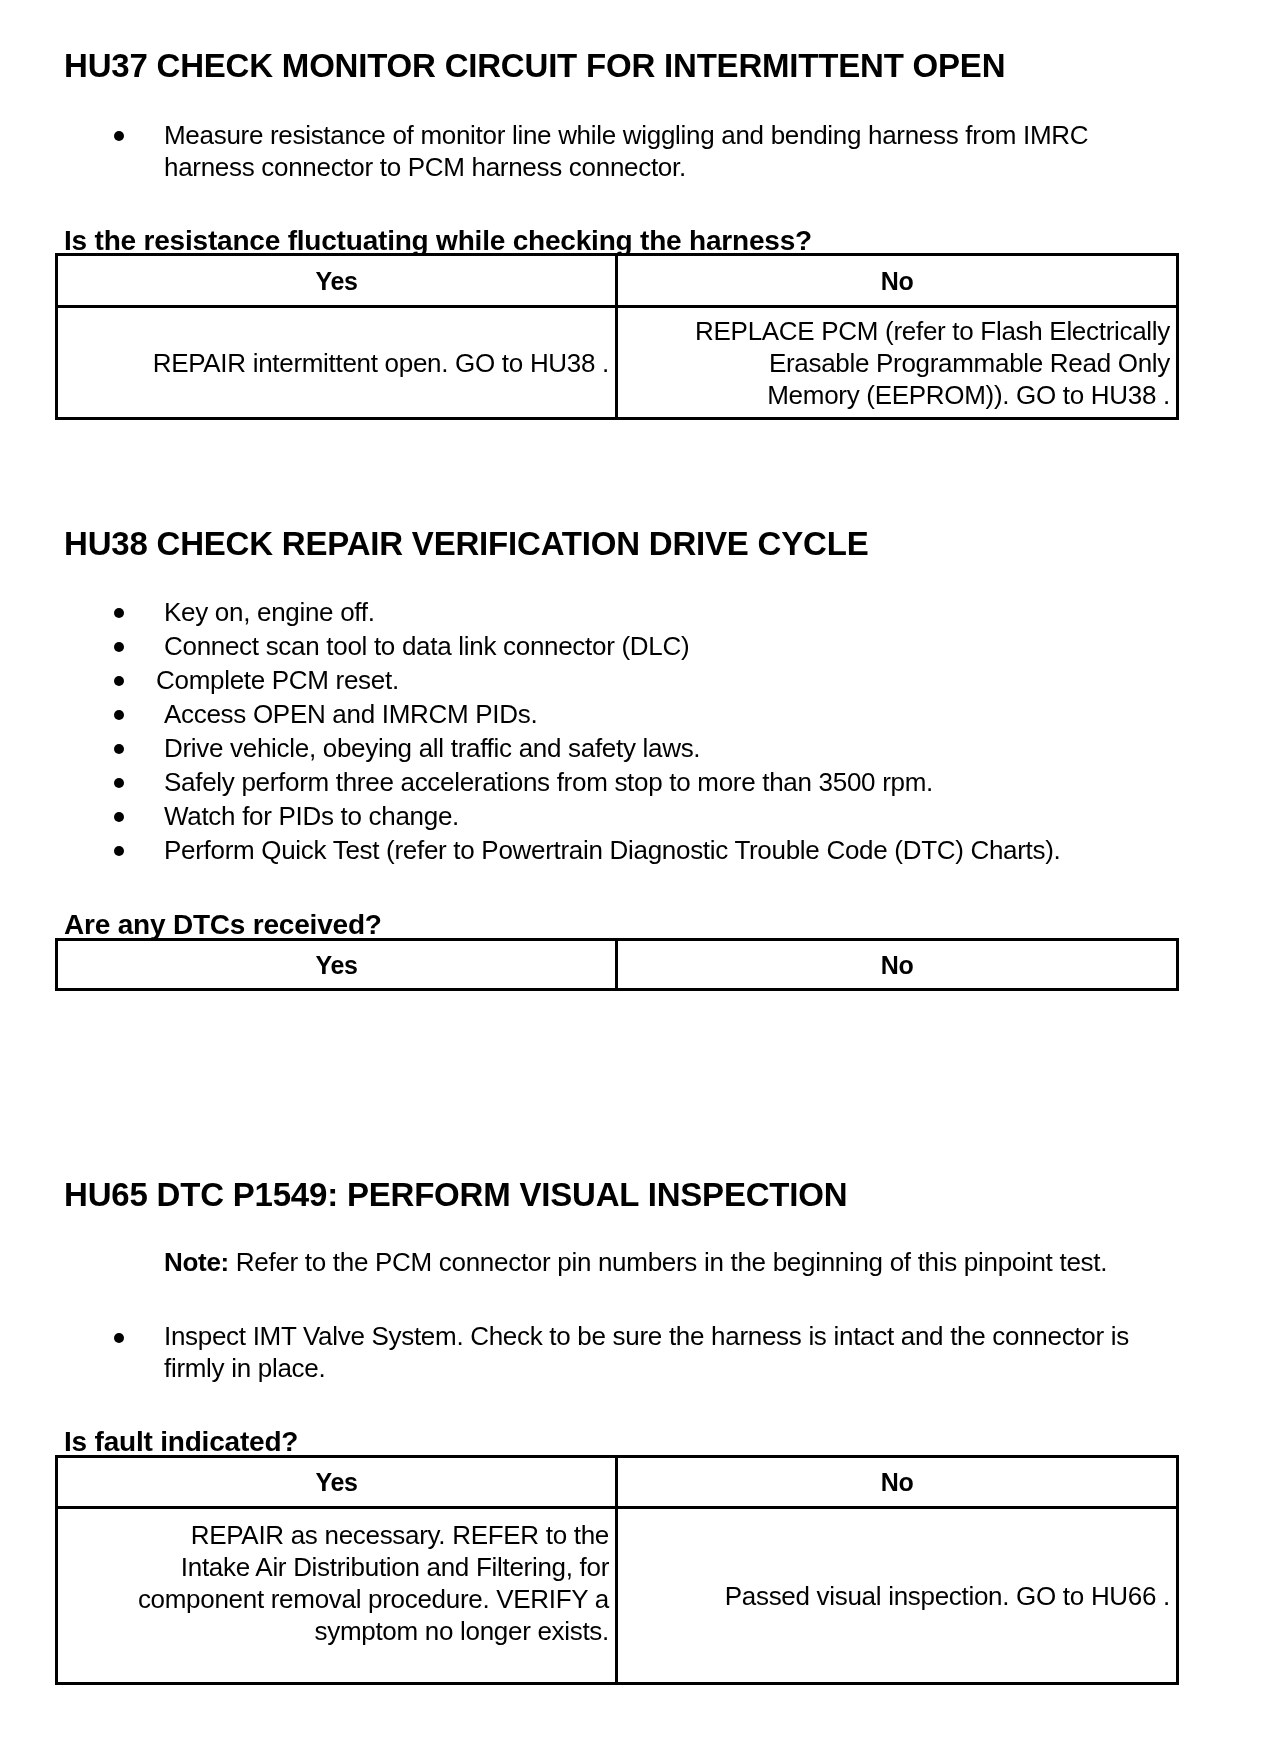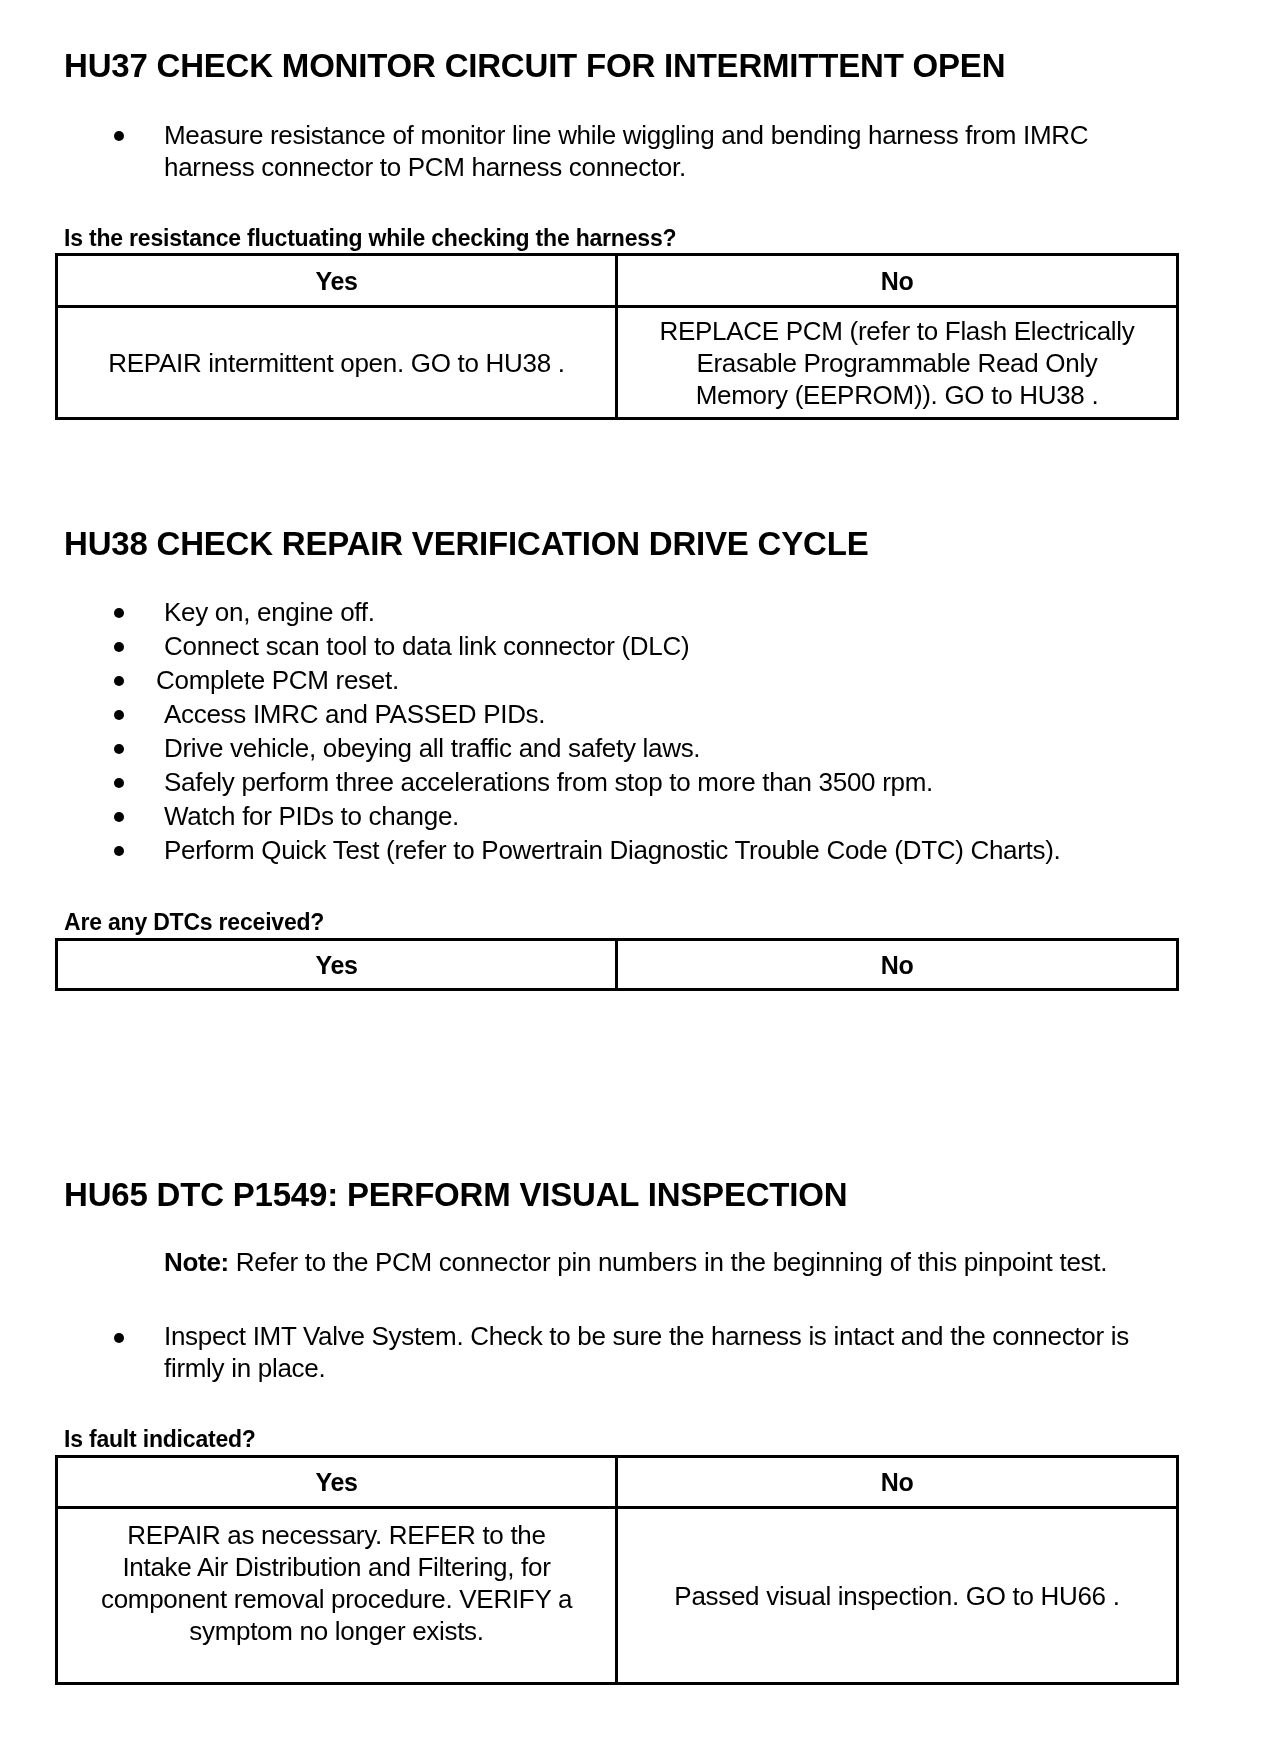--- a/index.html
+++ b/index.html
@@ -2,24 +2,24 @@
 <html><head>
 <meta charset="utf-8">
 <style>
   html, body { margin: 0; padding: 0; background: #ffffff; }
   body { width: 1280px; height: 1758px; position: relative; overflow: hidden;
          font-family: "Liberation Sans", sans-serif; color: #000; }
   .abs { position: absolute; white-space: nowrap; }
   .heading { font-weight: bold; font-size: 33px; left: 64px; letter-spacing: -0.2px; margin-top: 7px; }
   .body-text { font-size: 26px; letter-spacing: -0.3px; }
   .bullet { position: absolute; left: 114px; width: 10px; height: 10px; border-radius: 50%; background: #000; }
-  .question { font-weight: bold; font-size: 23px; left: 64px; letter-spacing: -0.2px; }
+  .question { font-weight: bold; font-size: 28px; left: 64px; letter-spacing: -0.2px; }
   table.yn { position: absolute; left: 55px; width: 1121px; border-collapse: collapse; table-layout: fixed; border-radius: 10px; }
   table.yn td, table.yn th { border: 3px solid #000; padding: 0 6px; vertical-align: middle;
-       font-size: 26px; letter-spacing: -0.3px; line-height: 32px; text-align: center; font-weight: normal; }
+       font-size: 26px; letter-spacing: -0.3px; line-height: 32px; text-align: right; font-weight: normal; }
   table.yn th { font-weight: bold; text-align: center; font-size: 25px; }
   table.yn col.c1 { width: 560px; }
   table.yn col.c2 { width: 561px; }
   .note-label { font-weight: bold; }
 </style>
 </head>
 <body>
 
 <div class="abs heading" style="top:40px;">HU37 CHECK MONITOR CIRCUIT FOR INTERMITTENT OPEN</div>
 
@@ -54,21 +54,21 @@
 
 <div class="abs heading" style="top:518px;">HU38 CHECK REPAIR VERIFICATION DRIVE CYCLE</div>
 
 <span class="bullet" style="top:608px;"></span>
 <div class="abs body-text" style="left:164px; top:597px;">Key on, engine off.</div>
 <span class="bullet" style="top:642px;"></span>
 <div class="abs body-text" style="left:164px; top:631px;">Connect scan tool to data link connector (DLC)</div>
 <span class="bullet" style="top:676px;"></span>
 <div class="abs body-text" style="left:156px; top:665px;">Complete PCM reset.</div>
 <span class="bullet" style="top:710px;"></span>
-<div class="abs body-text" style="left:164px; top:699px;">Access IMRC and PASSED PIDs.</div>
+<div class="abs body-text" style="left:164px; top:699px;">Access OPEN and IMRCM PIDs.</div>
 <span class="bullet" style="top:744px;"></span>
 <div class="abs body-text" style="left:164px; top:733px;">Drive vehicle, obeying all traffic and safety laws.</div>
 <span class="bullet" style="top:778px;"></span>
 <div class="abs body-text" style="left:164px; top:767px;">Safely perform three accelerations from stop to more than 3500 rpm.</div>
 <span class="bullet" style="top:812px;"></span>
 <div class="abs body-text" style="left:164px; top:801px;">Watch for PIDs to change.</div>
 <span class="bullet" style="top:846px;"></span>
 <div class="abs body-text" style="left:164px; top:835px;">Perform Quick Test (refer to Powertrain Diagnostic Trouble Code (DTC) Charts).</div>
 
 <div class="abs question" style="top:909px;">Are any DTCs received?</div>

